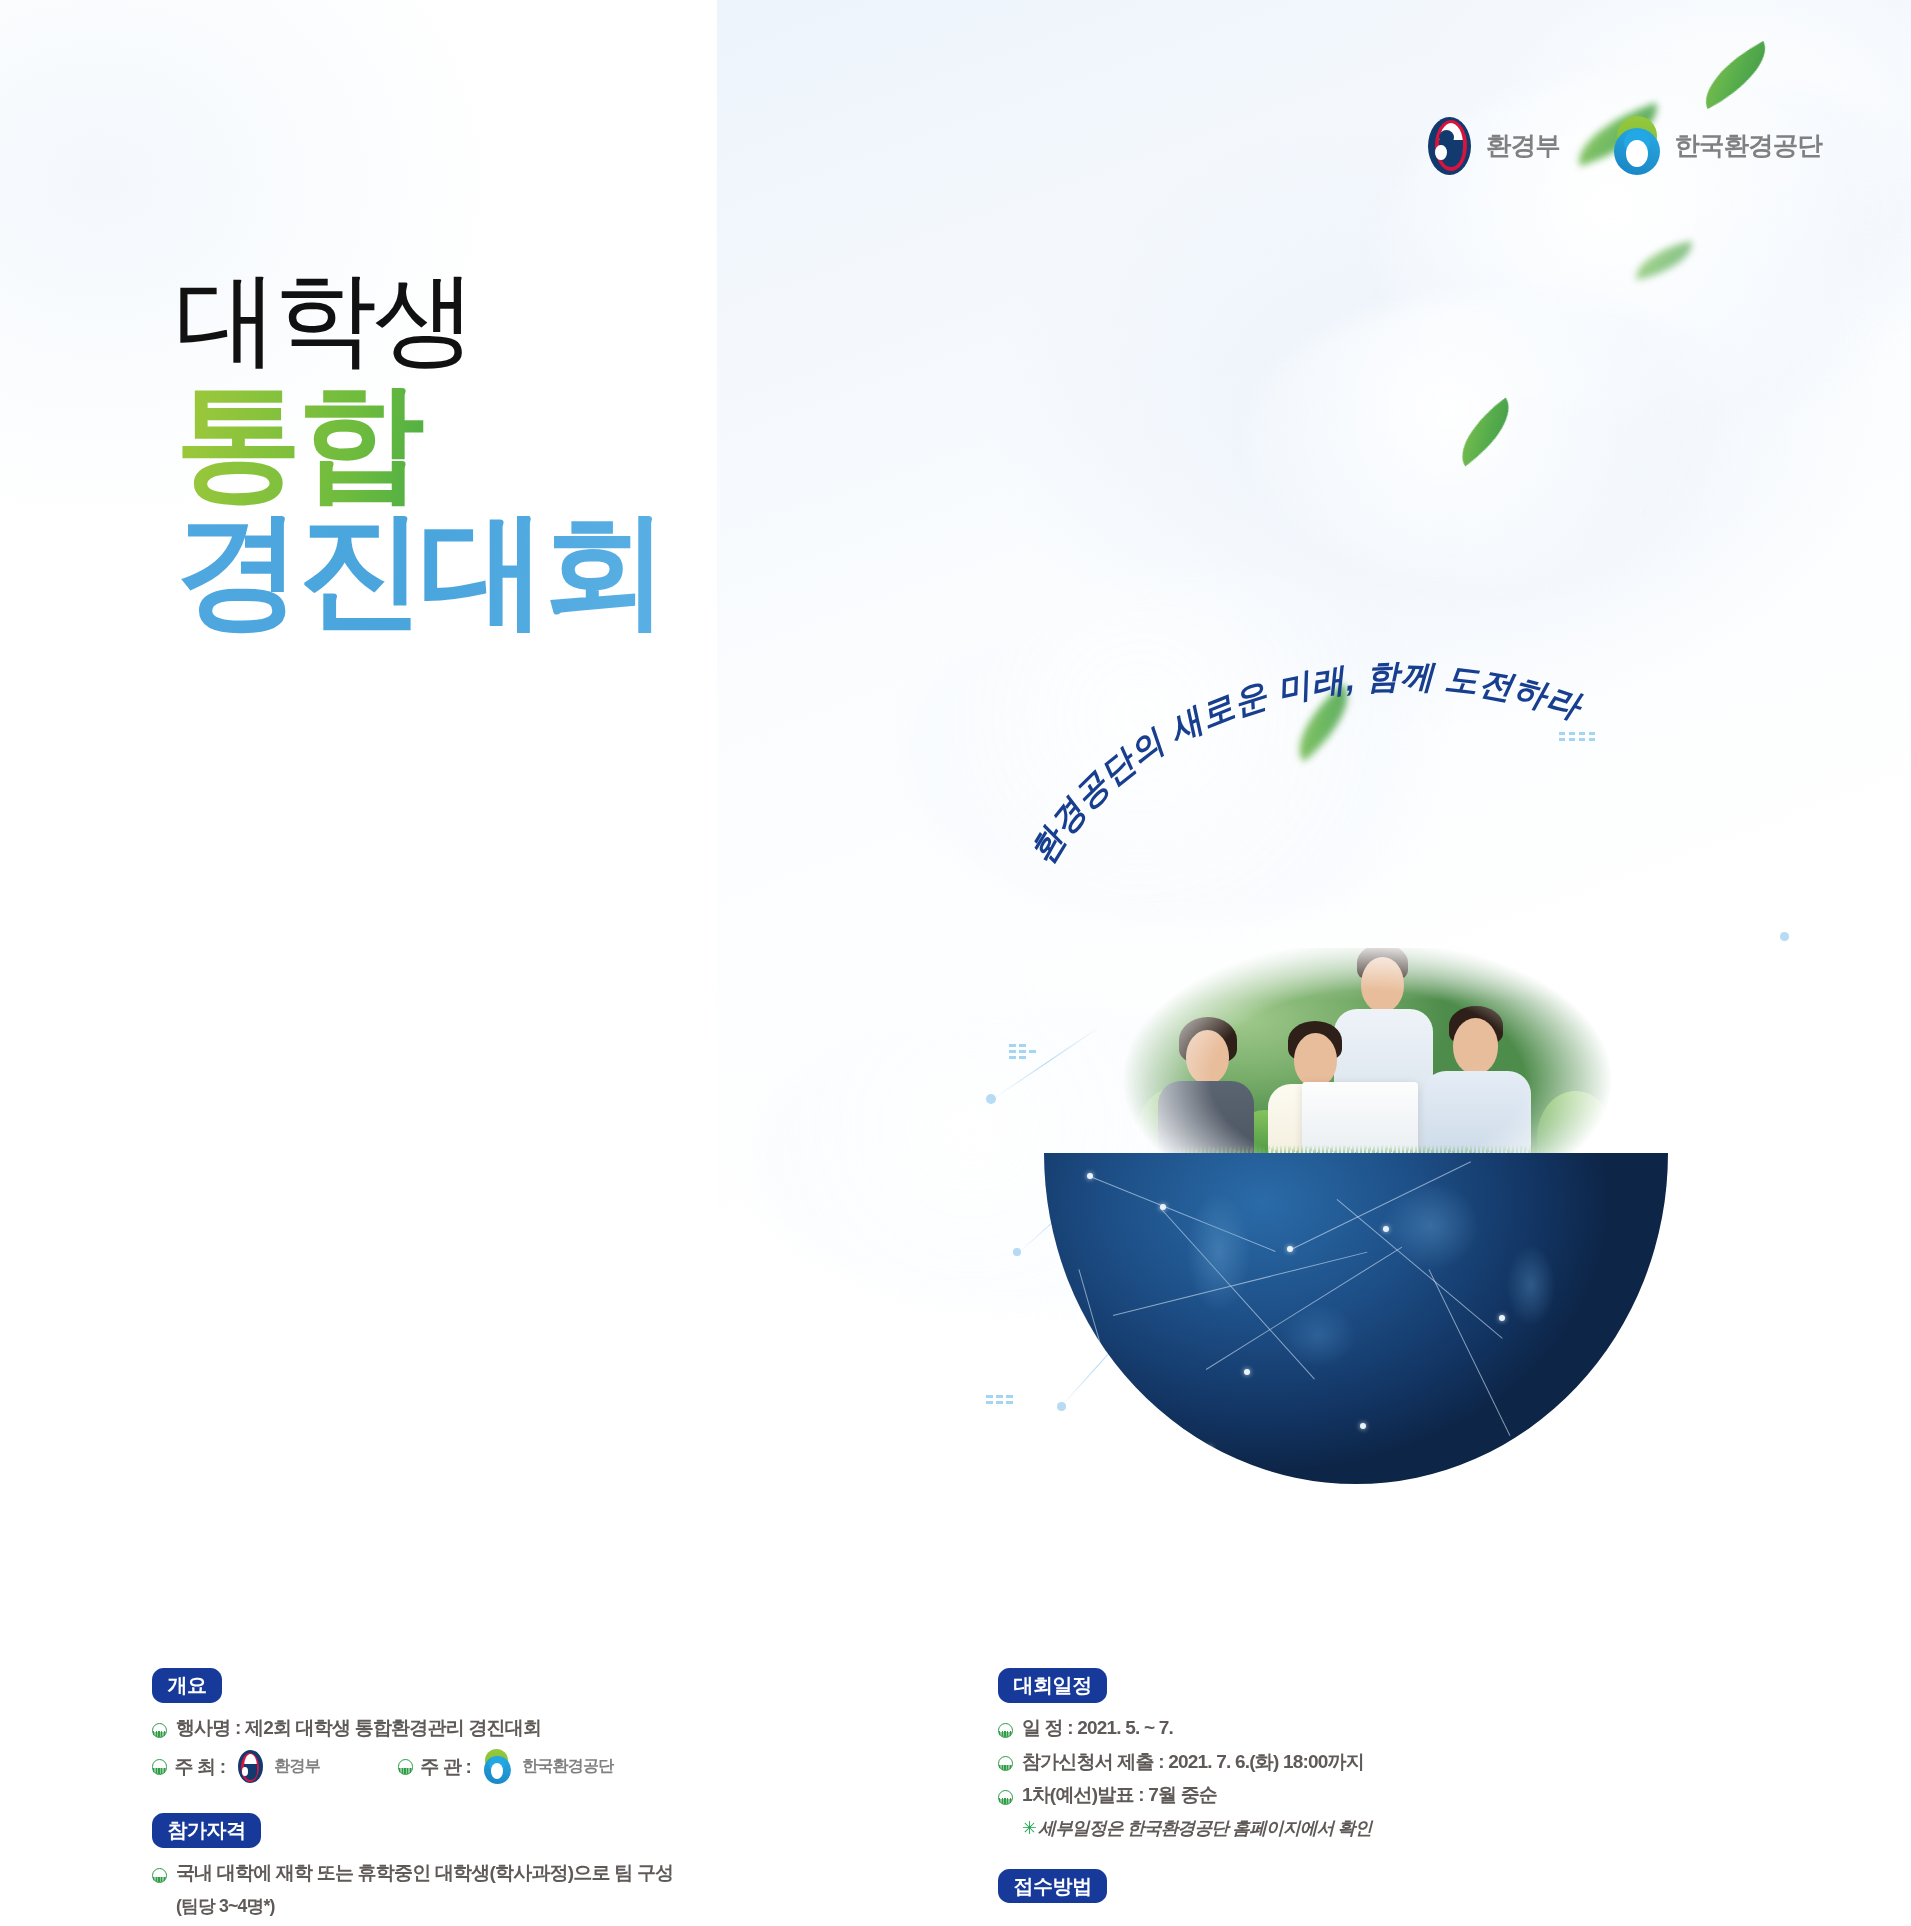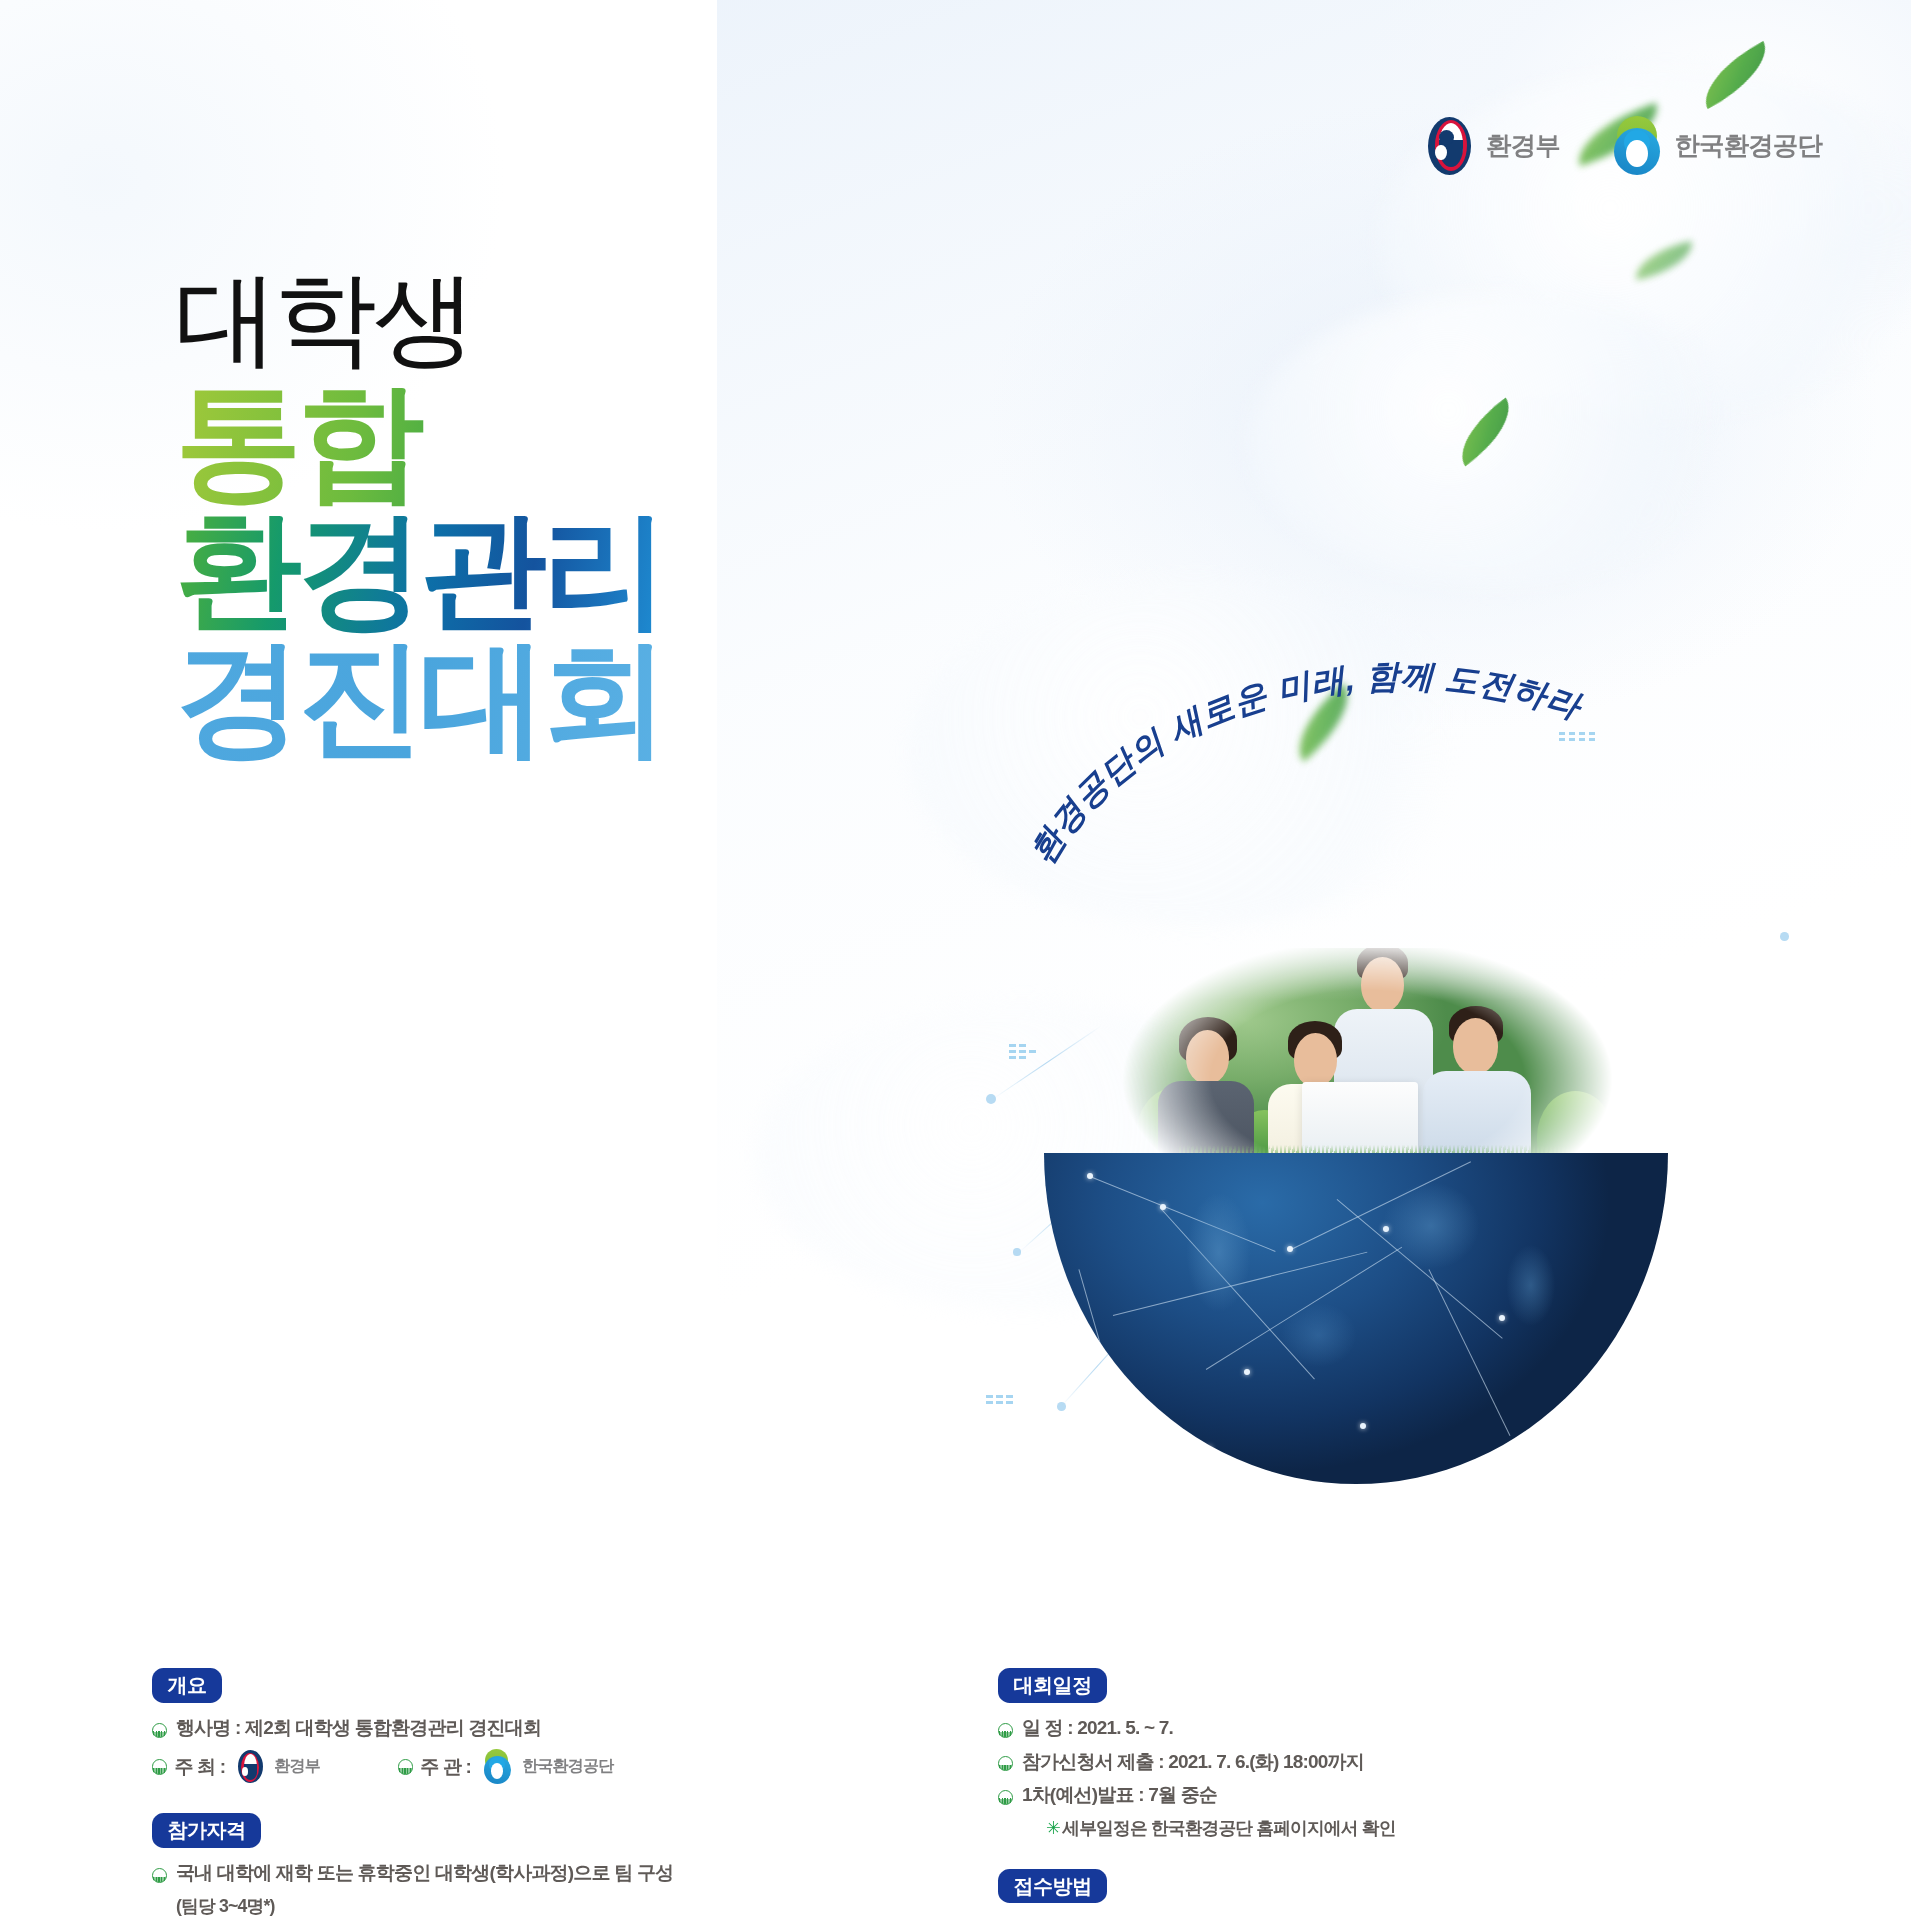--- a/index.html
+++ b/index.html
@@ -236,21 +236,21 @@
   }
   .b-text {
     font-size: 19px; font-weight: 700; color: #5f5a57;
     line-height: 1.36; letter-spacing: -0.8px;
   }
   .sub-line {
     font-size: 17.7px; font-weight: 700; color: #5f5a57;
     letter-spacing: -0.8px; line-height: 1.36;
     margin-left: 24px;
   }
-  .sub-line.indent2 { margin-left: 48px; }
+  .sub-line.indent2 { margin-left: 24px; font-style: italic; }
   .ast { color: #18a44a; font-weight: 900; margin-right: 2.3px; }
 
   .org-row {
     display: flex; align-items: center; gap: 12px; margin-top: 8.5px;
   }
   .org-item { display: flex; align-items: center; gap: 7px; }
   .org-item .b-circle { margin-top: 0; }
   .org-label {
     font-size: 19px; font-weight: 700; color: #5f5a57; letter-spacing: -0.8px; white-space: nowrap;
   }
@@ -345,21 +345,20 @@
         <div class="cyan"></div>
         <div class="hole"></div>
     </div>
     <span class="logo-text">한국환경공단</span>
   </div>
 </div>
 
 <div id="main-title">
   <div class="t-line2">대학생</div>
   <div class="t-big t-tonghap">통합</div>
-  <div class="t-big t-hwan">환경관리</div>
   <div class="t-big t-gyeong">경진대회</div>
 </div>
 
 <div id="hero-image">
   <div class="globe-wrap">
     <div class="photo-band">
       <div class="tree" style="left:15.4px;  width:81px; height:96px;"></div>
       <div class="tree" style="left:112px; width:62px; height:73px;"></div>
       <div class="tree" style="left:347px; width:58px; height:69px;"></div>
       <div class="tree" style="left:416px;width:77px; height:92px;"></div>

